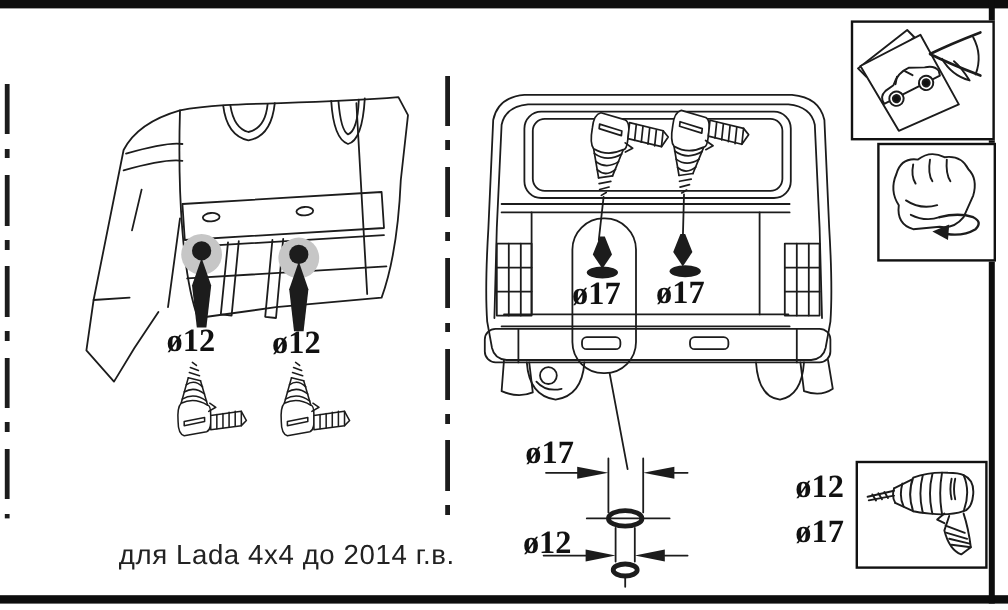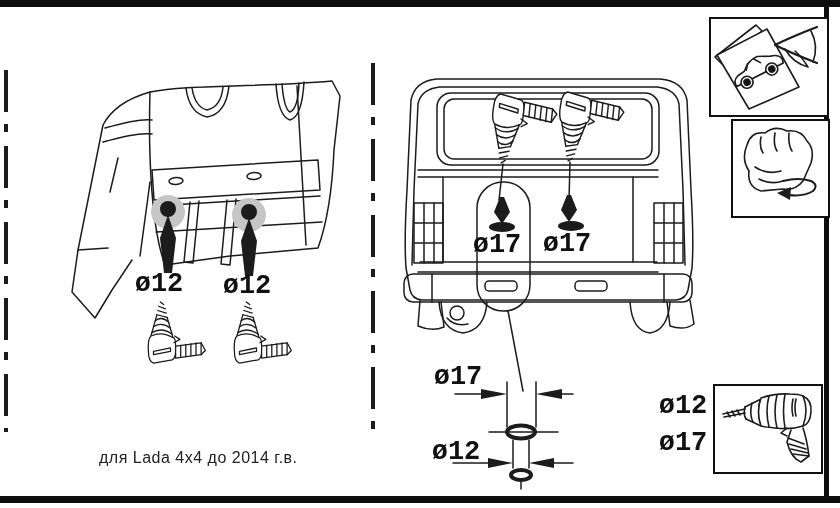--- a/index.html
+++ b/index.html
@@ -16,23 +16,23 @@
   .dash-left{left:4px;top:70px;height:362px;}
   .dash-mid{left:371px;top:63px;height:377px;}
   .art{position:absolute;left:0;top:0;color:var(--line);}
   .art path,.art rect,.art ellipse,.art circle,.art line,.art polygon{
     fill:none;stroke:currentColor;stroke-width:1.5;stroke-linecap:round;stroke-linejoin:round;}
   .art .fill{fill:currentColor;stroke:none;}
   .art .wfill{fill:#fff;stroke:currentColor;}
   .art .hl{fill:var(--highlight);stroke:none;}
   .art .thick{stroke-width:4;}
   .dia{position:absolute;transform:translate(-50%,-50%);
-       font-family:Liberation Mono, monospace;font-weight:bold;font-size:27px;
+       font-family:Liberation Serif, serif;font-weight:bold;font-size:27px;
        white-space:nowrap;color:#111;}
-  .caption{position:absolute;left:99px;top:449px;font-size:16px;letter-spacing:.5px;color:#222;}
+  .caption{position:absolute;left:99px;top:449px;font-size:23px;letter-spacing:.5px;color:#222;}
   .ibox{position:absolute;border:2.5px solid #111;background:#fff;}
   .box1{left:709px;top:17px;width:116px;height:96px;}
   .box2{left:731px;top:119px;width:95px;height:95px;}
   .box3{left:713px;top:384px;width:106px;height:86px;}
   .ibox svg{position:absolute;left:0;top:0;}
 </style>
 </head>
 <body>
 
 <div class="stage">

